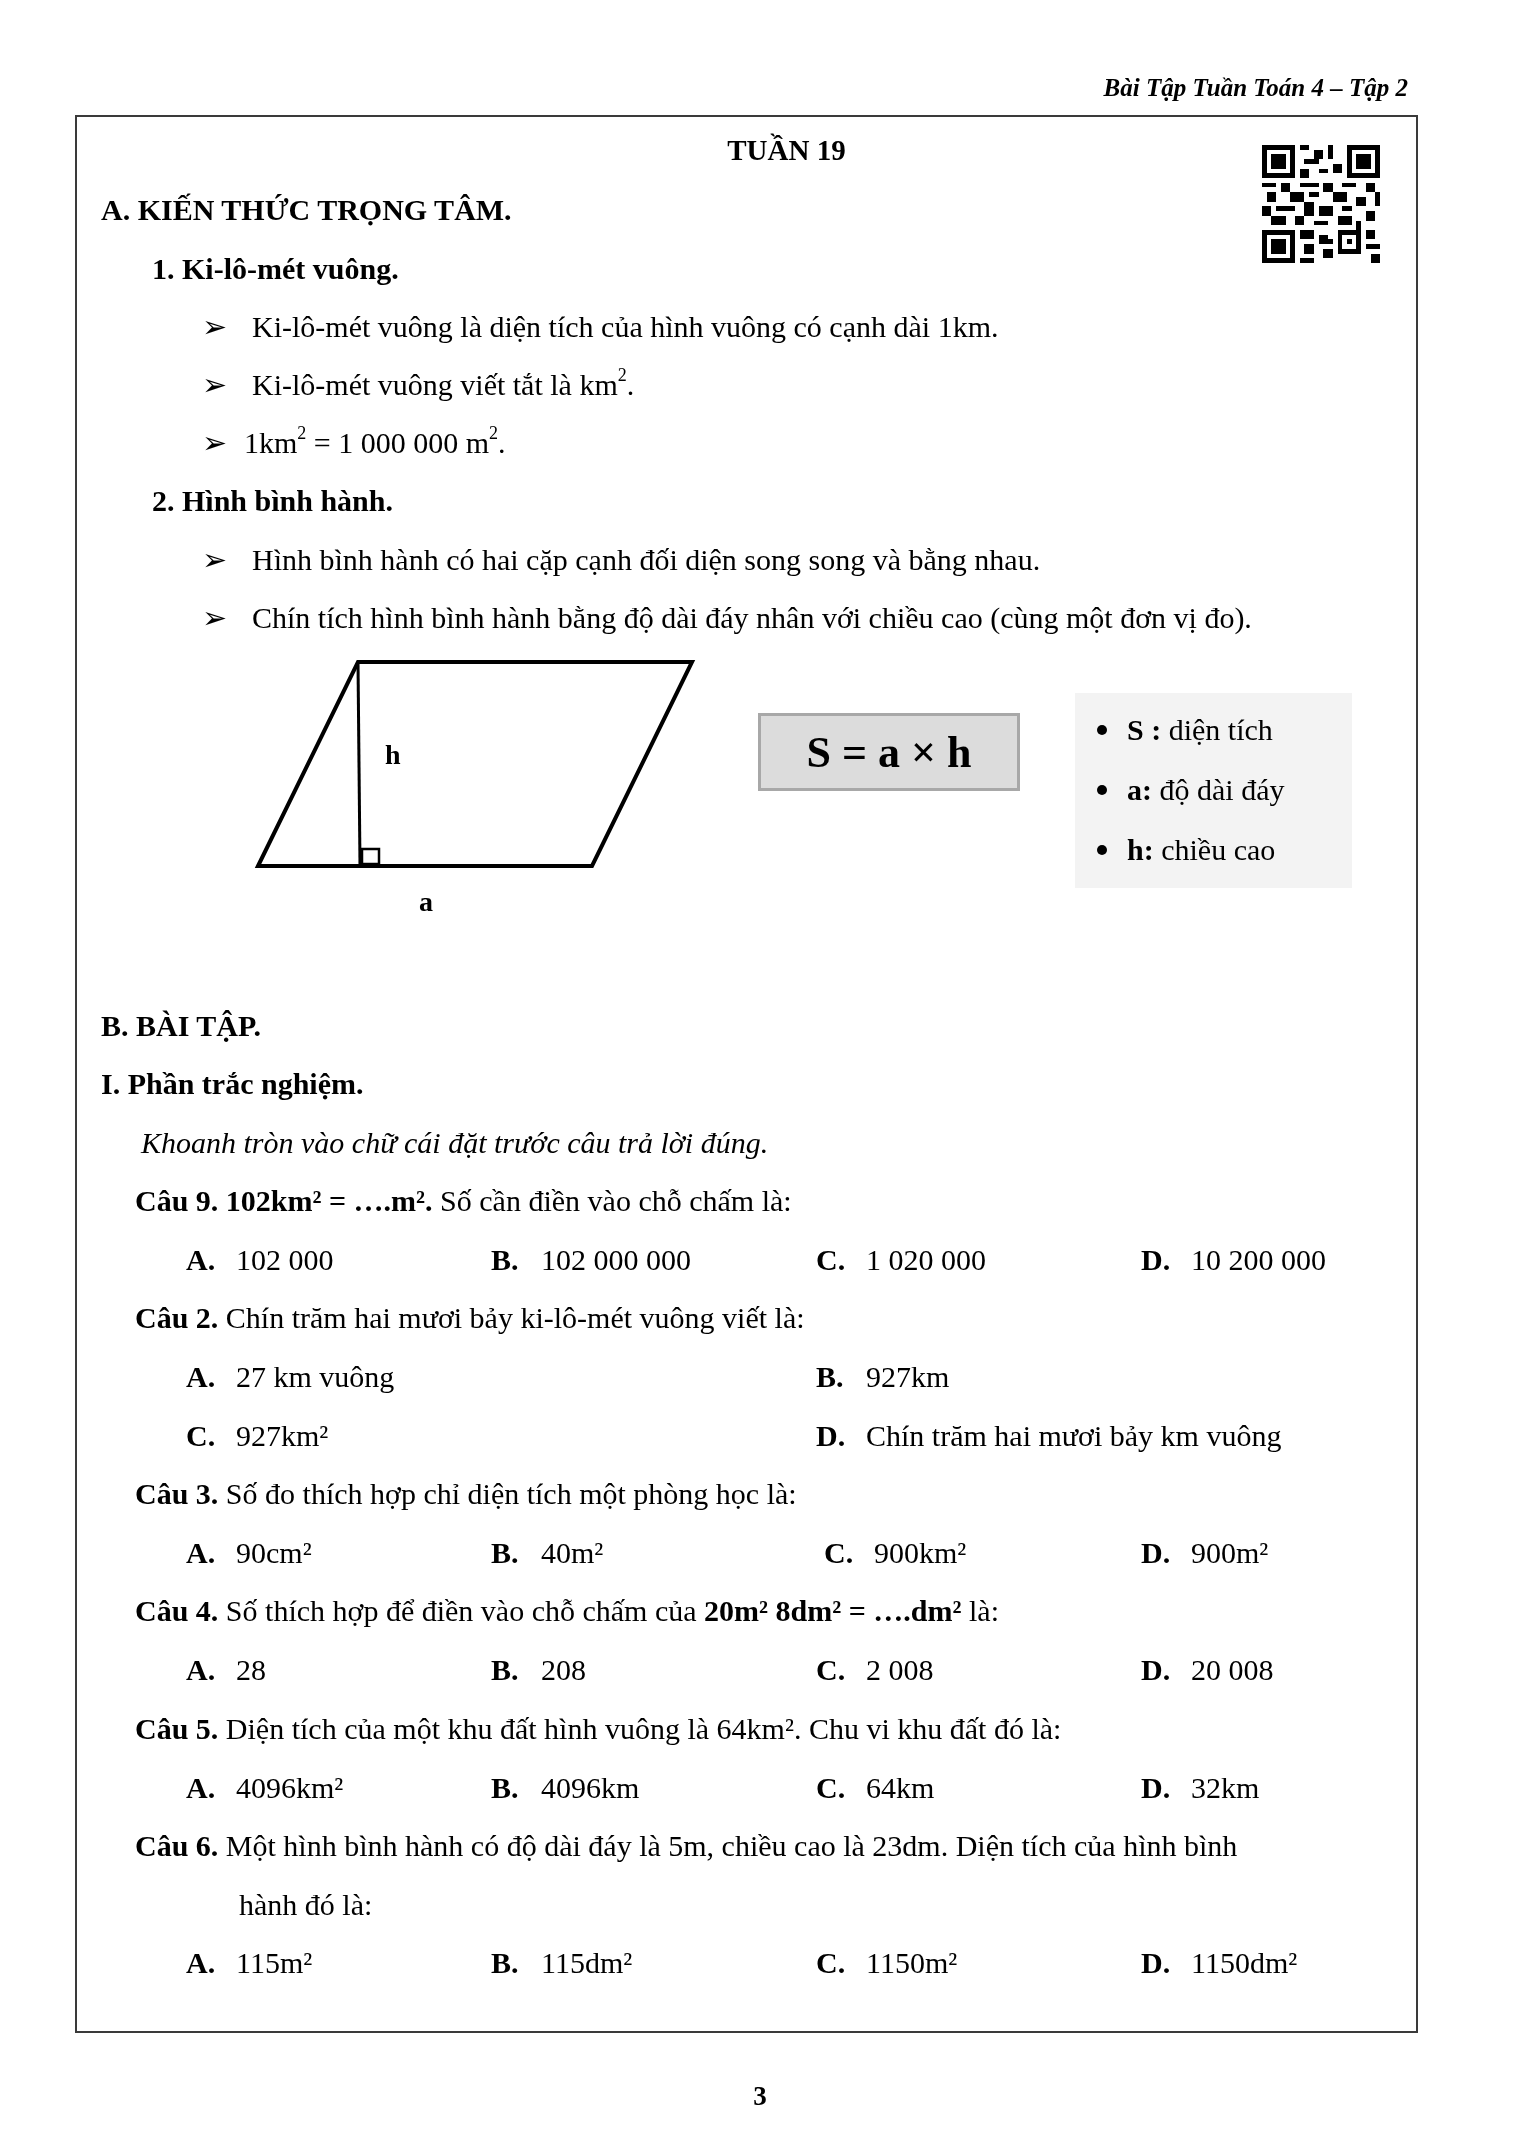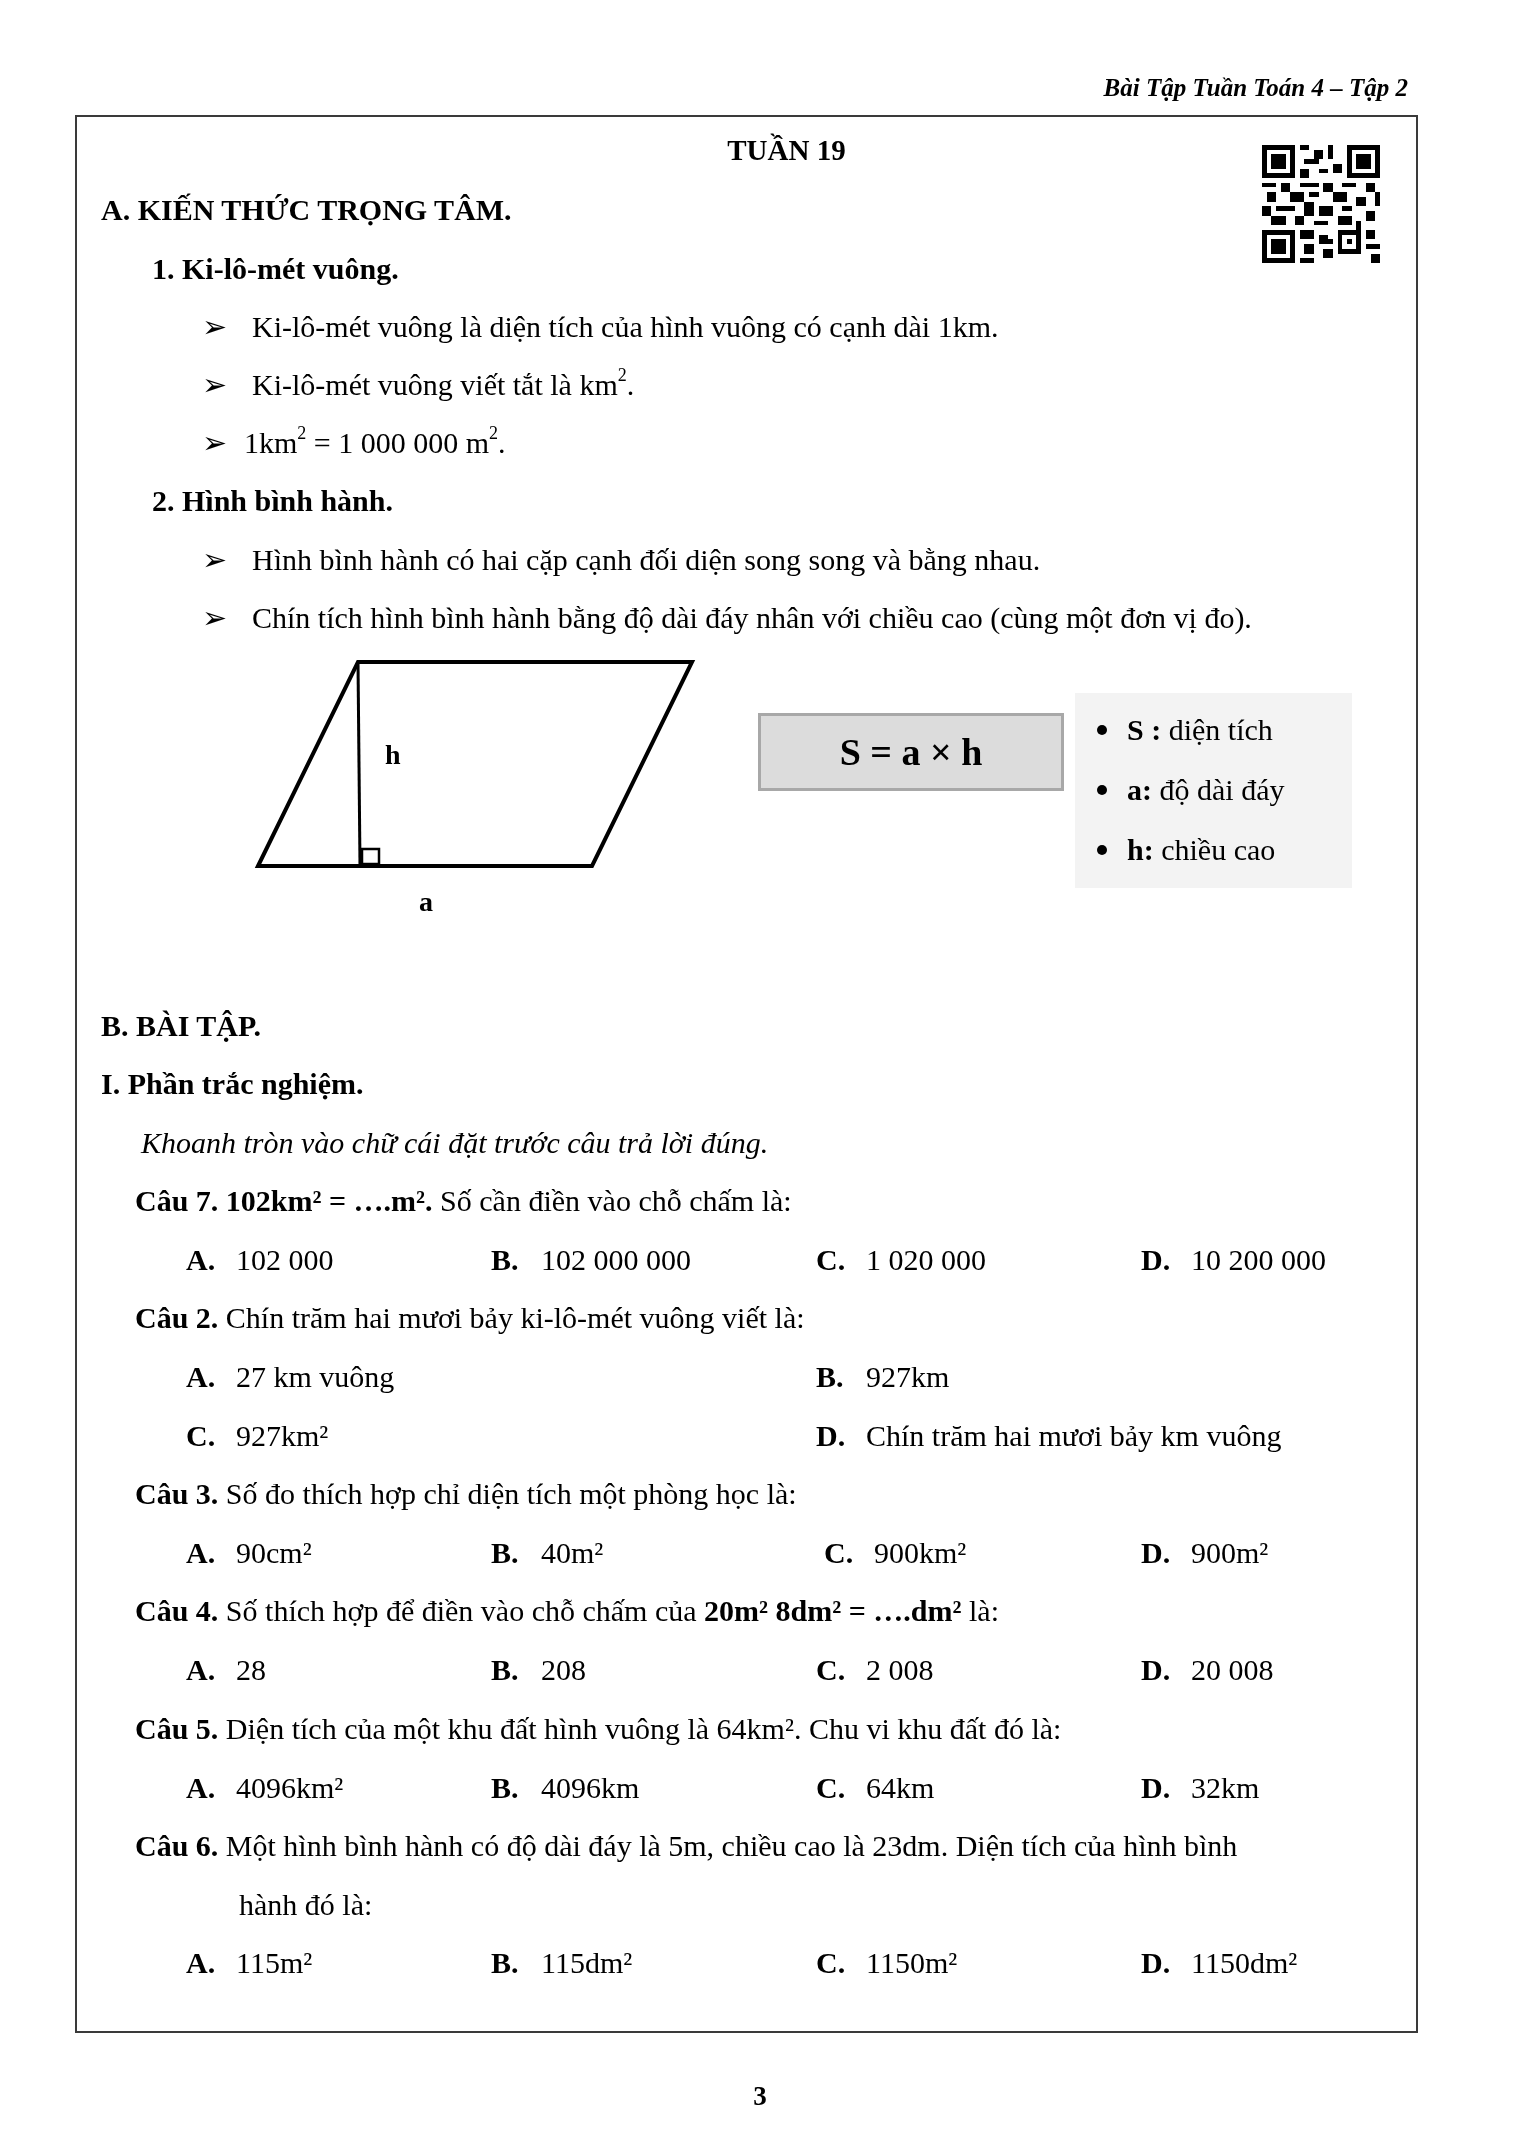--- a/index.html
+++ b/index.html
@@ -17,24 +17,24 @@
     position: absolute; right: 112px; top: 74px;
     font-size: 25px; font-weight: bold; font-style: italic;
   }
   .frame {
     position: absolute; left: 75px; top: 115px; width: 1343px; height: 1918px;
     border: 2px solid #3a3a3a; box-sizing: border-box;
   }
   .qr { position: absolute; left: 1260px; top: 145px; width: 122px; height: 118px; }
   .arrow { display: inline-block; width: 30px; }
   .formula-box {
-    position: absolute; left: 758px; top: 713px; width: 306px; height: 78px;
+    position: absolute; left: 758px; top: 713px; width: 262px; height: 78px;
     background: #dcdcdc; border: 3px solid #a8a8a8; box-sizing: border-box;
     display: flex; align-items: center; justify-content: center;
-    font-size: 38px; font-weight: bold;
+    font-size: 44px; font-weight: bold;
   }
   .legend-box {
     position: absolute; left: 1075px; top: 693px; width: 277px; height: 195px;
     background: #f3f3f3;
   }
   .legend-item { position: absolute; left: 22px; font-size: 30px; white-space: nowrap; }
   .legend-item .dot { display: inline-block; width: 10px; height: 10px; border-radius: 50%; background: #000; margin-right: 20px; vertical-align: middle; position: relative; top: -3px; }
   .opt { position: absolute; white-space: nowrap; line-height: 1; }
   .opt .letter { font-weight: bold; display: inline-block; width: 50px; }
   .page-num { position: absolute; left: 0; width: 1520px; top: 2081px; text-align: center; font-size: 27px; font-weight: bold; }
@@ -144,21 +144,21 @@
   <div class="legend-item" style="top:20px;text-align:right;"><span class="dot"></span><b>S :</b><span> diện tích</span></div>
   <div class="legend-item" style="top:80px;"><span class="dot"></span><b>a:</b><span> độ dài đáy</span></div>
   <div class="legend-item" style="top:140px;"><span class="dot"></span><b>h:</b><span> chiều cao</span></div>
 </div>
 
 <div class="abs b" style="left:101px; top:1011px;">B.  BÀI TẬP.</div>
 <div class="abs b" style="left:101px; top:1069px;">I.  Phần trắc nghiệm.</div>
 <div class="abs i" style="left:141px; top:1128px;">Khoanh tròn vào chữ cái đặt trước câu trả lời đúng.</div>
 
 <div class="abs" style="left:135px; top:1186px;">
-  <b>Câu 7.</b><b> 102km² = ….m².</b><span> Số cần điền vào chỗ chấm là:</span>
+  <b>Câu 9.</b><b> 102km² = ….m².</b><span> Số cần điền vào chỗ chấm là:</span>
 </div>
 <div class="opt" style="left:186px; top:1245px;"><span class="letter">A.</span><span>102 000</span></div>
 <div class="opt" style="left:491px; top:1245px;"><span class="letter">B.</span><span>102 000 000</span></div>
 <div class="opt" style="left:816px; top:1245px;"><span class="letter">C.</span><span>1 020 000</span></div>
 <div class="opt" style="left:1141px; top:1245px;"><span class="letter">D.</span><span>10 200 000</span></div>
 
 <div class="abs" style="left:135px; top:1303px;">
   <b>Câu 2.</b><span> Chín trăm hai mươi bảy ki-lô-mét vuông viết là:</span>
 </div>
 <div class="opt" style="left:186px; top:1362px;"><span class="letter">A.</span><span>27 km vuông</span></div>

